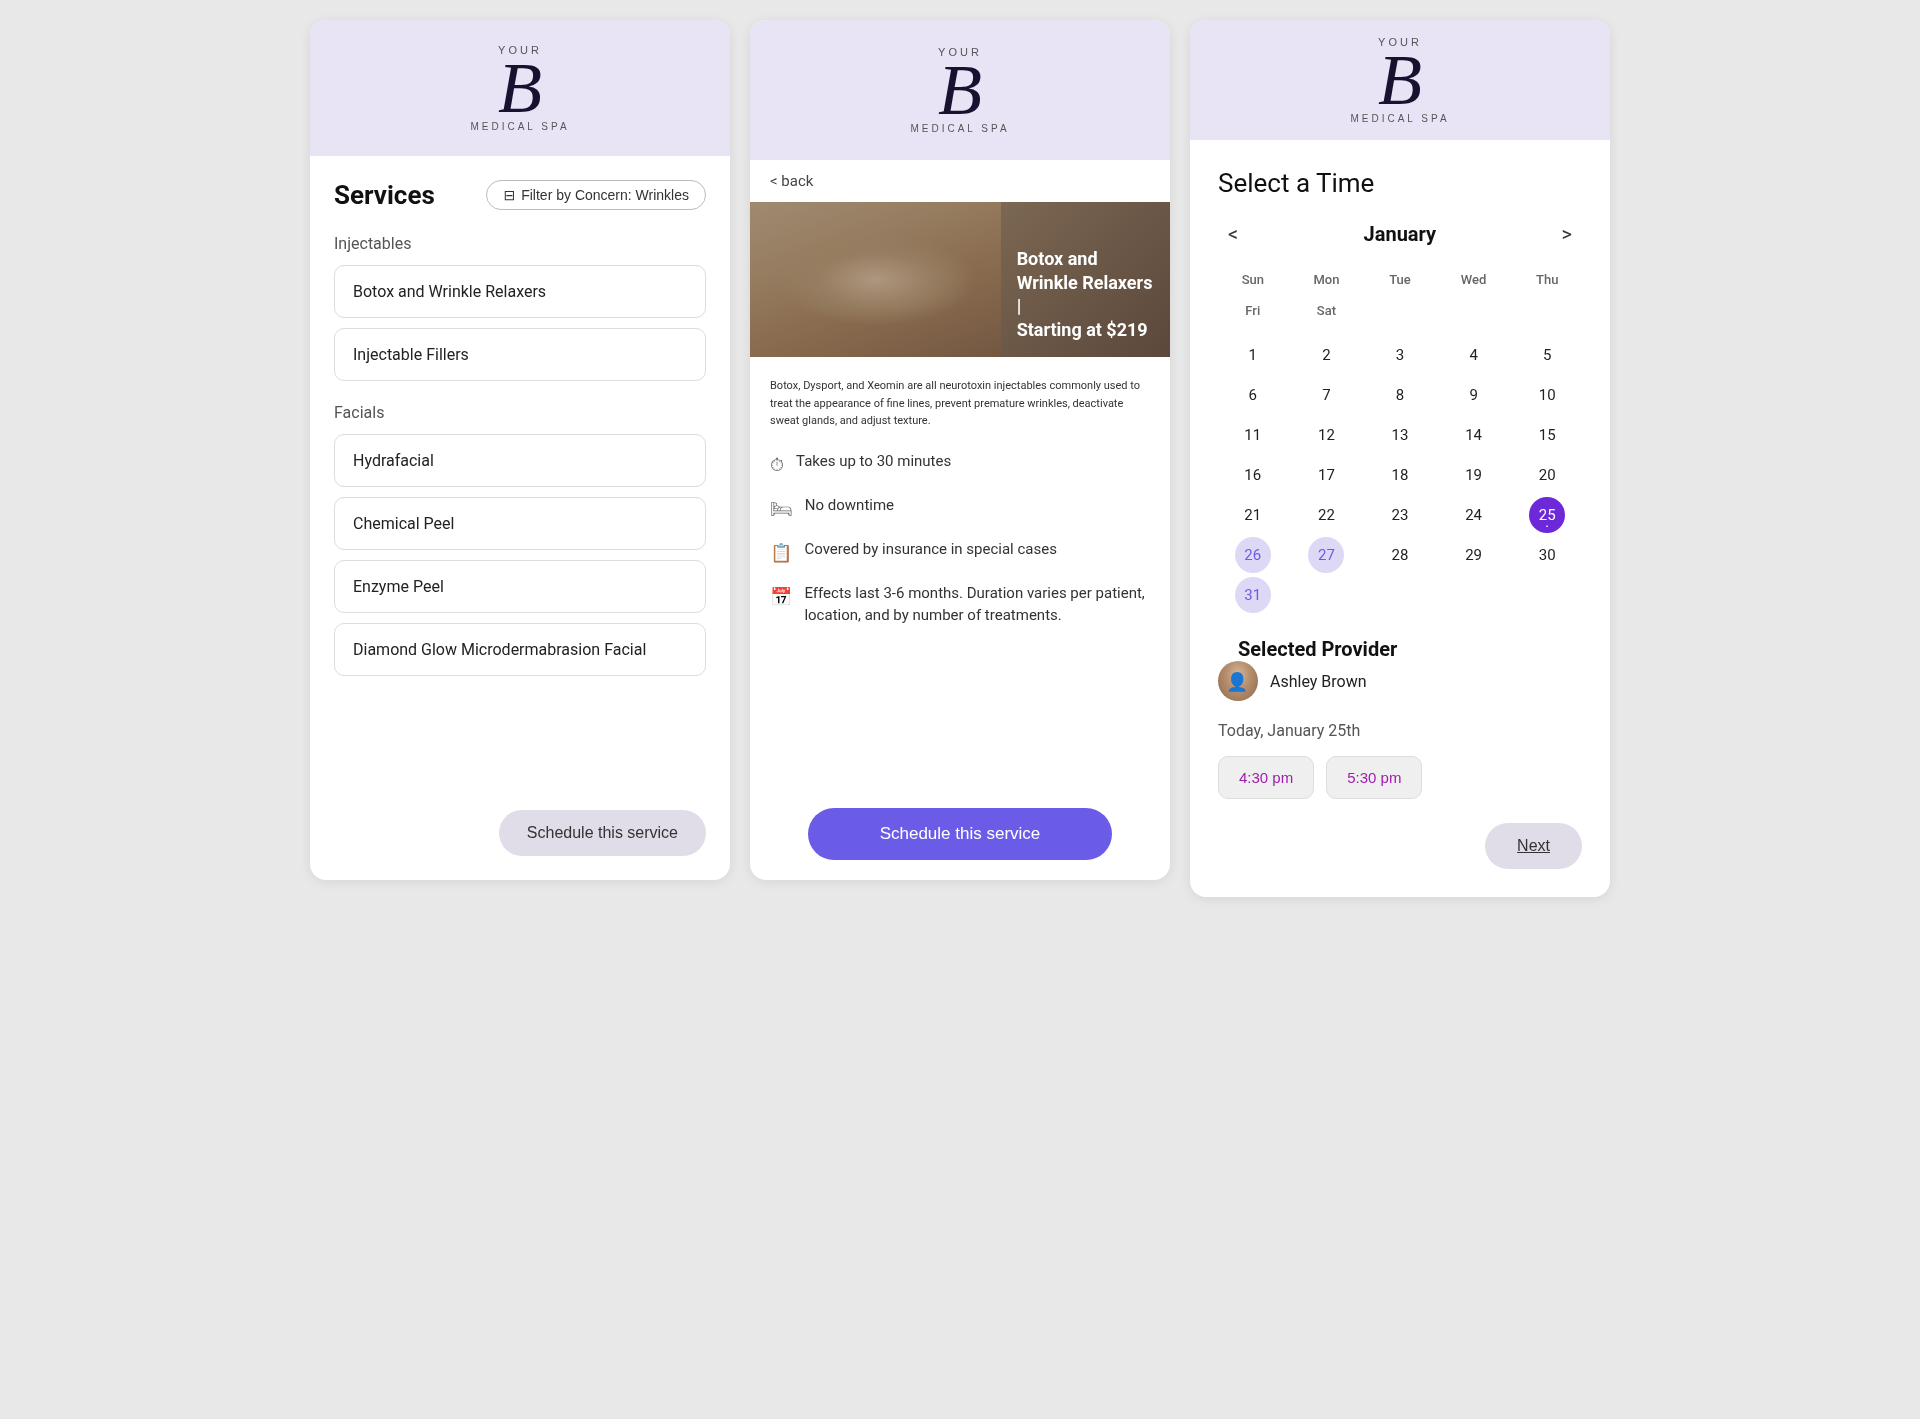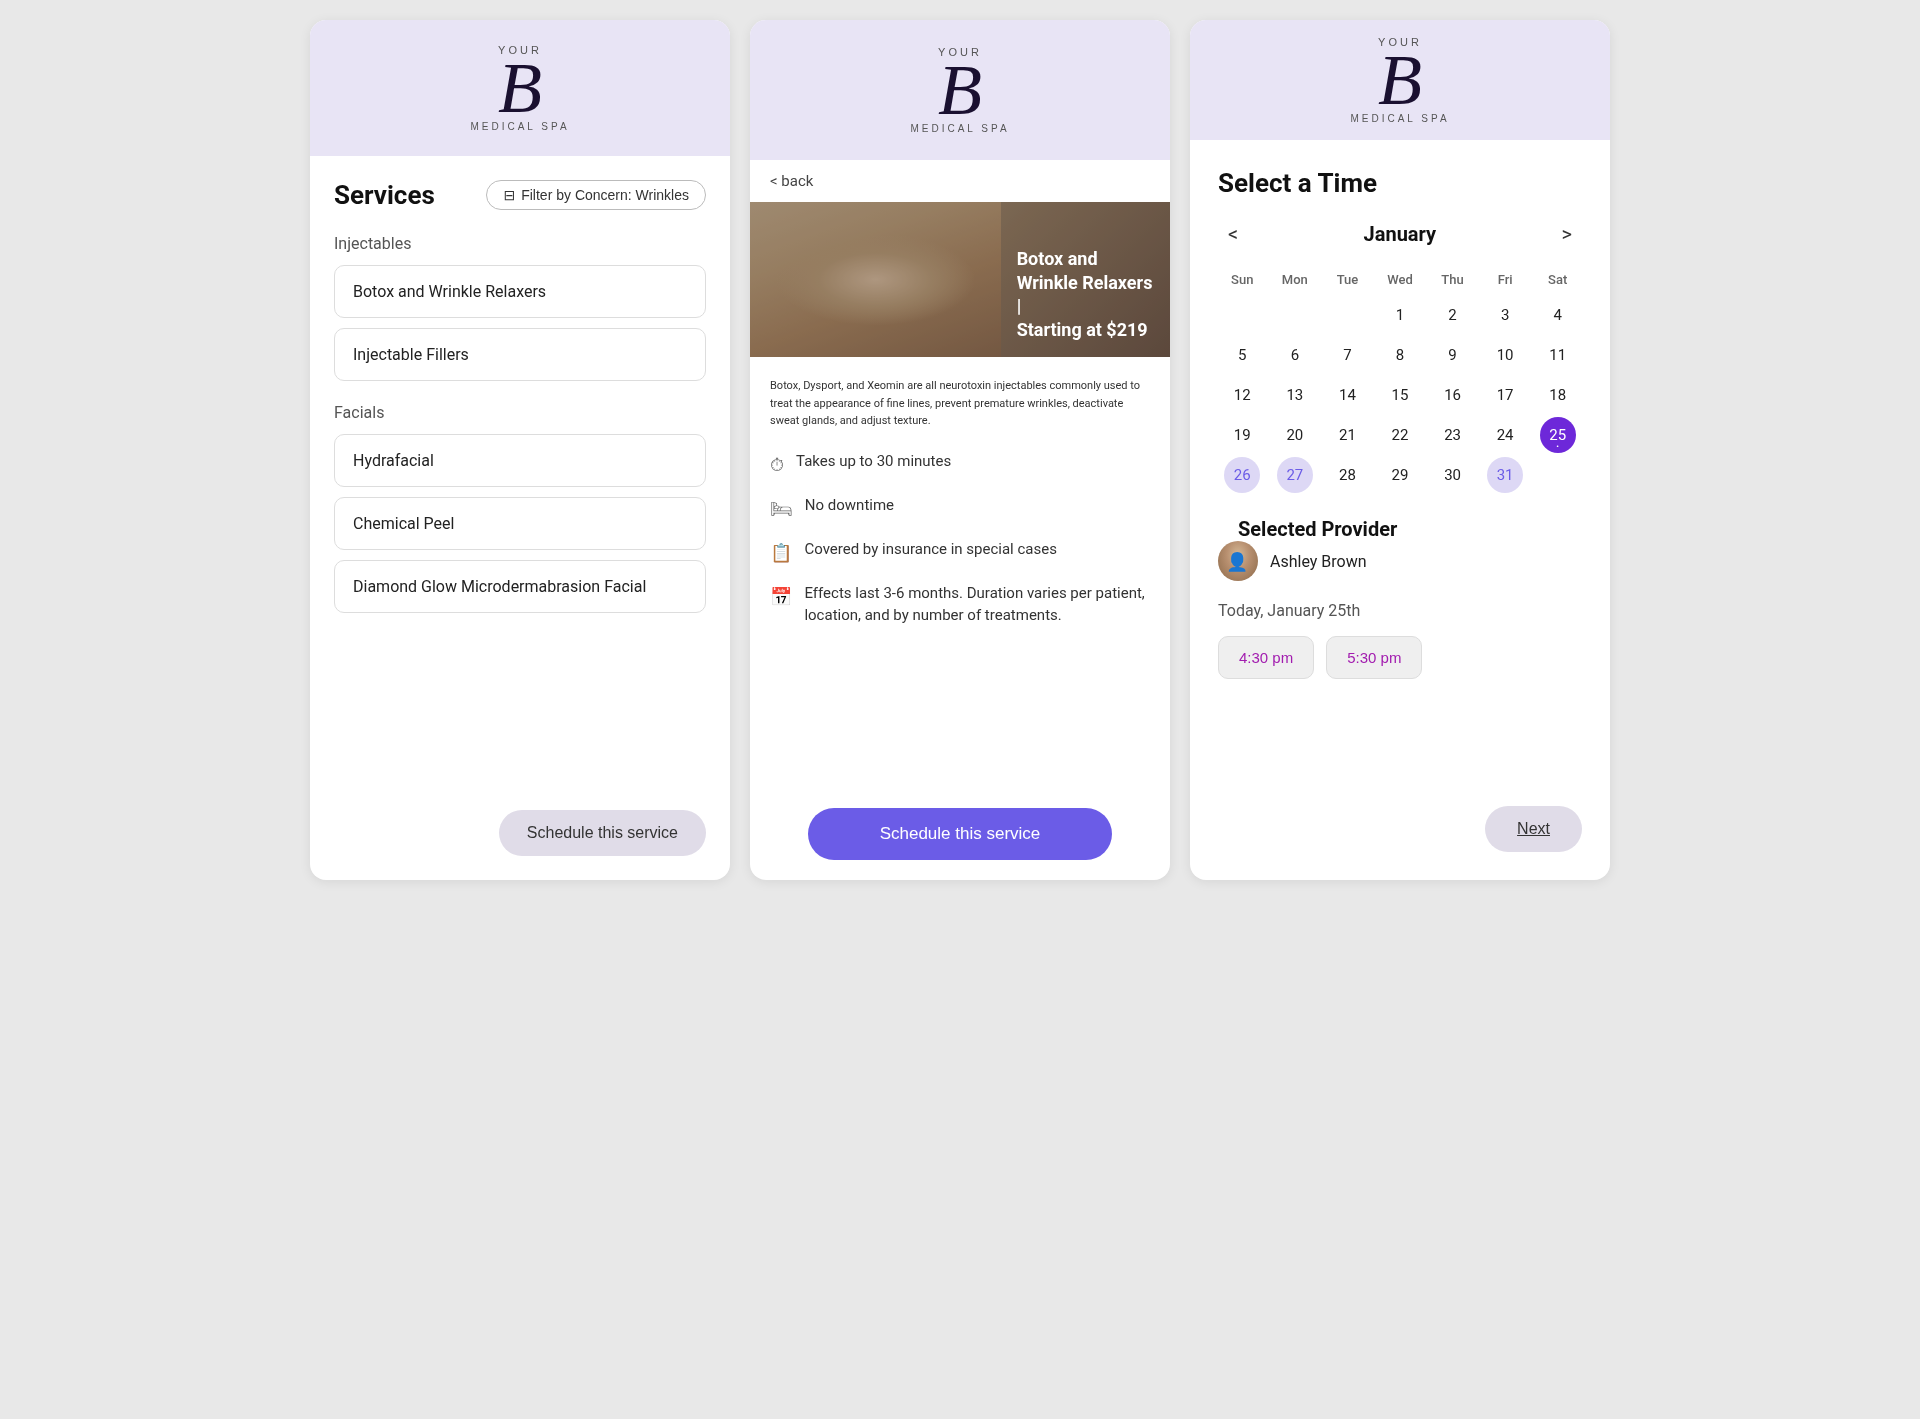--- a/index.html
+++ b/index.html
@@ -276,21 +276,21 @@
 
     .right-body {
       padding: 28px;
       flex: 1;
       display: flex;
       flex-direction: column;
     }
 
     .select-time-title {
       font-size: 26px;
-      font-weight: 700;
+      font-weight: 400;
       color: #111;
       margin-bottom: 20px;
     }
 
     
     .calendar {
       margin-bottom: 24px;
     }
 
     .calendar-header {
@@ -308,21 +308,21 @@
     }
 
     .cal-month {
       font-size: 20px;
       font-weight: 700;
       color: #111;
     }
 
     .cal-grid {
       display: grid;
-      grid-template-columns: repeat(7, 1fr);
+      grid-template-columns: repeat(5, 1fr);
       gap: 4px;
       text-align: center;
     }
 
     .cal-day-header {
       font-size: 13px;
       color: #666;
       font-weight: 500;
       padding: 6px 0;
     }
@@ -473,20 +473,21 @@
     <div class="section-group">
       <div class="section-label">Injectables</div>
       <div class="service-item">Botox and Wrinkle Relaxers</div>
       <div class="service-item">Injectable Fillers</div>
     </div>
 
     <div class="section-group">
       <div class="section-label">Facials</div>
       <div class="service-item">Hydrafacial</div>
       <div class="service-item">Chemical Peel</div>
+      <div class="service-item">Enzyme Peel</div>
       <div class="service-item">Diamond Glow Microdermabrasion Facial</div>
     </div>
 
     <div class="schedule-btn-container">
       <button class="schedule-btn">Schedule this service</button>
     </div>
   </div>
 </div>
 
 <div class="panel middle-panel">

